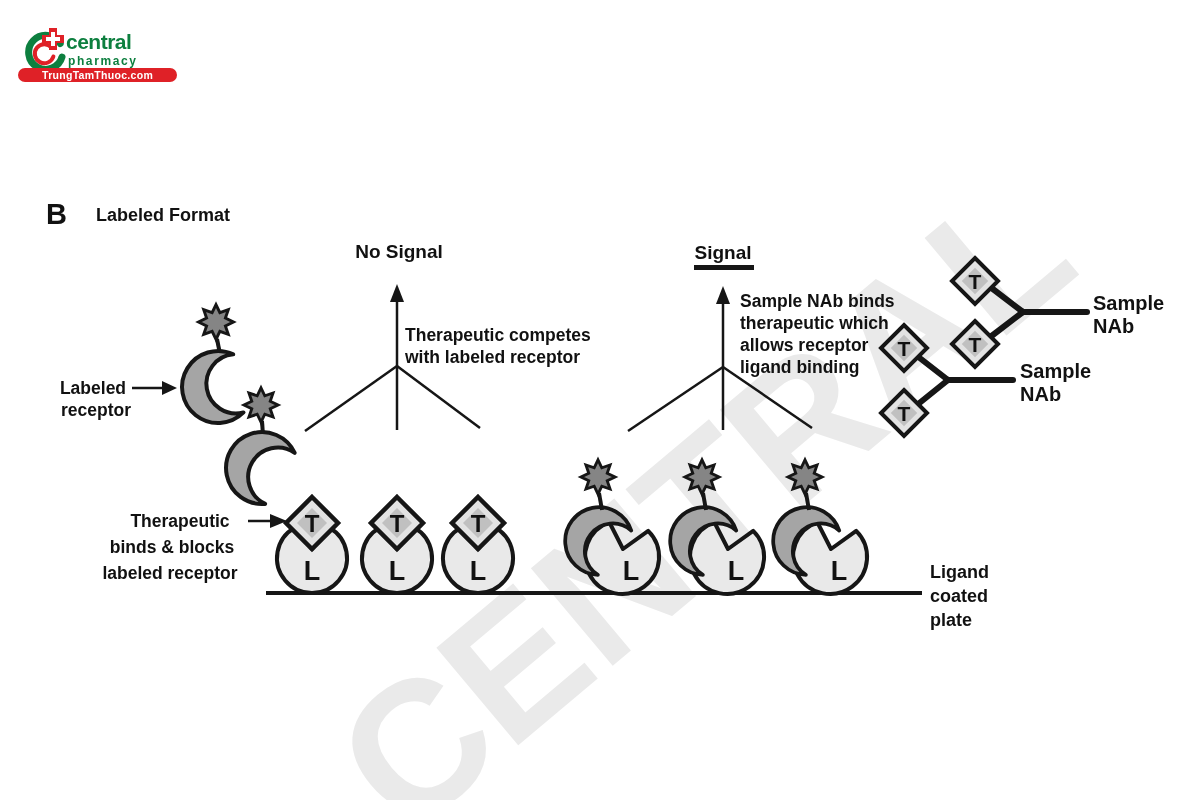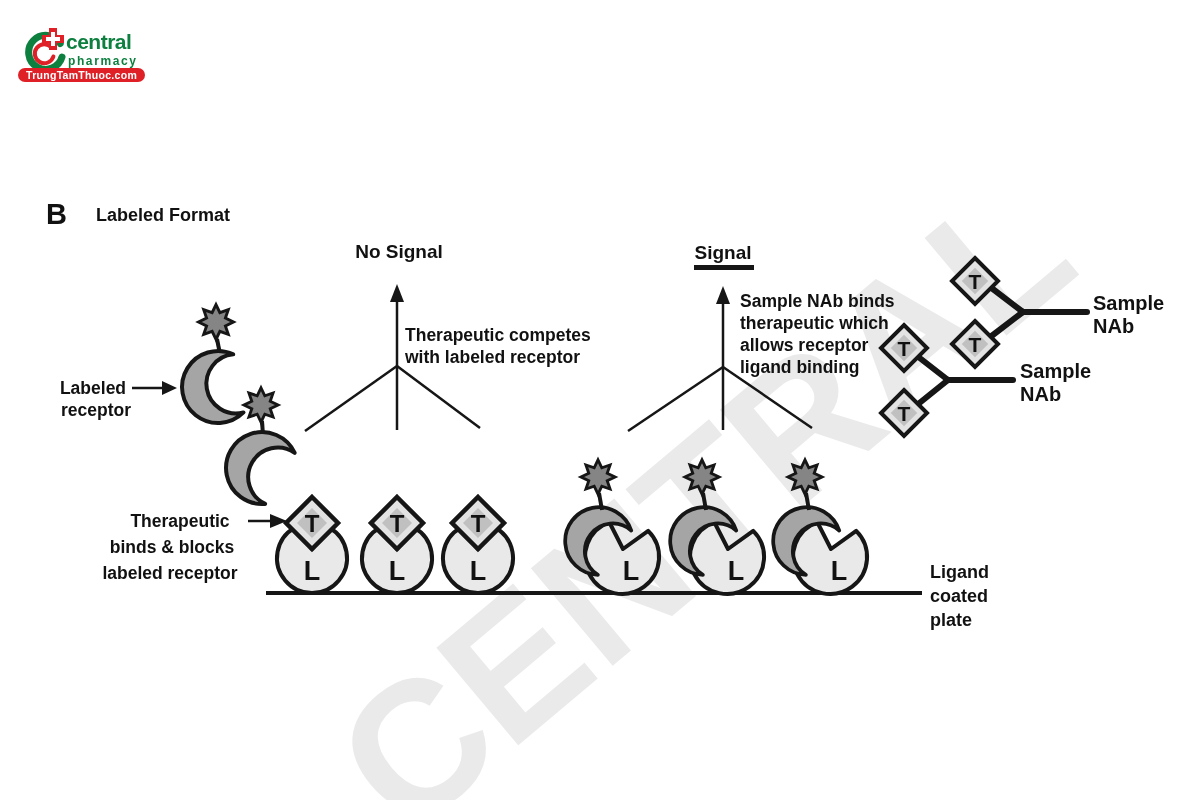--- a/index.html
+++ b/index.html
@@ -14,21 +14,21 @@
     position:absolute;left:52px;top:16px;color:#0d7f3f;font-weight:bold;
     font-size:21px;letter-spacing:-0.5px;
   }
   .brand-sub{
     position:absolute;left:54px;top:40px;color:#0d7f3f;font-weight:bold;
     font-size:12px;letter-spacing:1.6px;
   }
   .brand-banner{
     position:absolute;left:4px;top:54px;background:#df2127;color:#ffffff;
     font-weight:bold;font-size:10.5px;line-height:14px;border-radius:8px;
-    padding:0 8px;height:14px;letter-spacing:0.3px;
+    padding:0 24px;height:14px;letter-spacing:0.3px;
   }
   
   .panel-letter{
     position:absolute;left:46px;top:198px;font-size:29px;font-weight:bold;color:#111;
   }
   .panel-title{
     position:absolute;left:96px;top:205px;font-size:18px;font-weight:bold;color:#111;
   }
   .diagram{position:absolute;left:0;top:0;}
   svg text{font-family:"Liberation Sans", sans-serif;}

